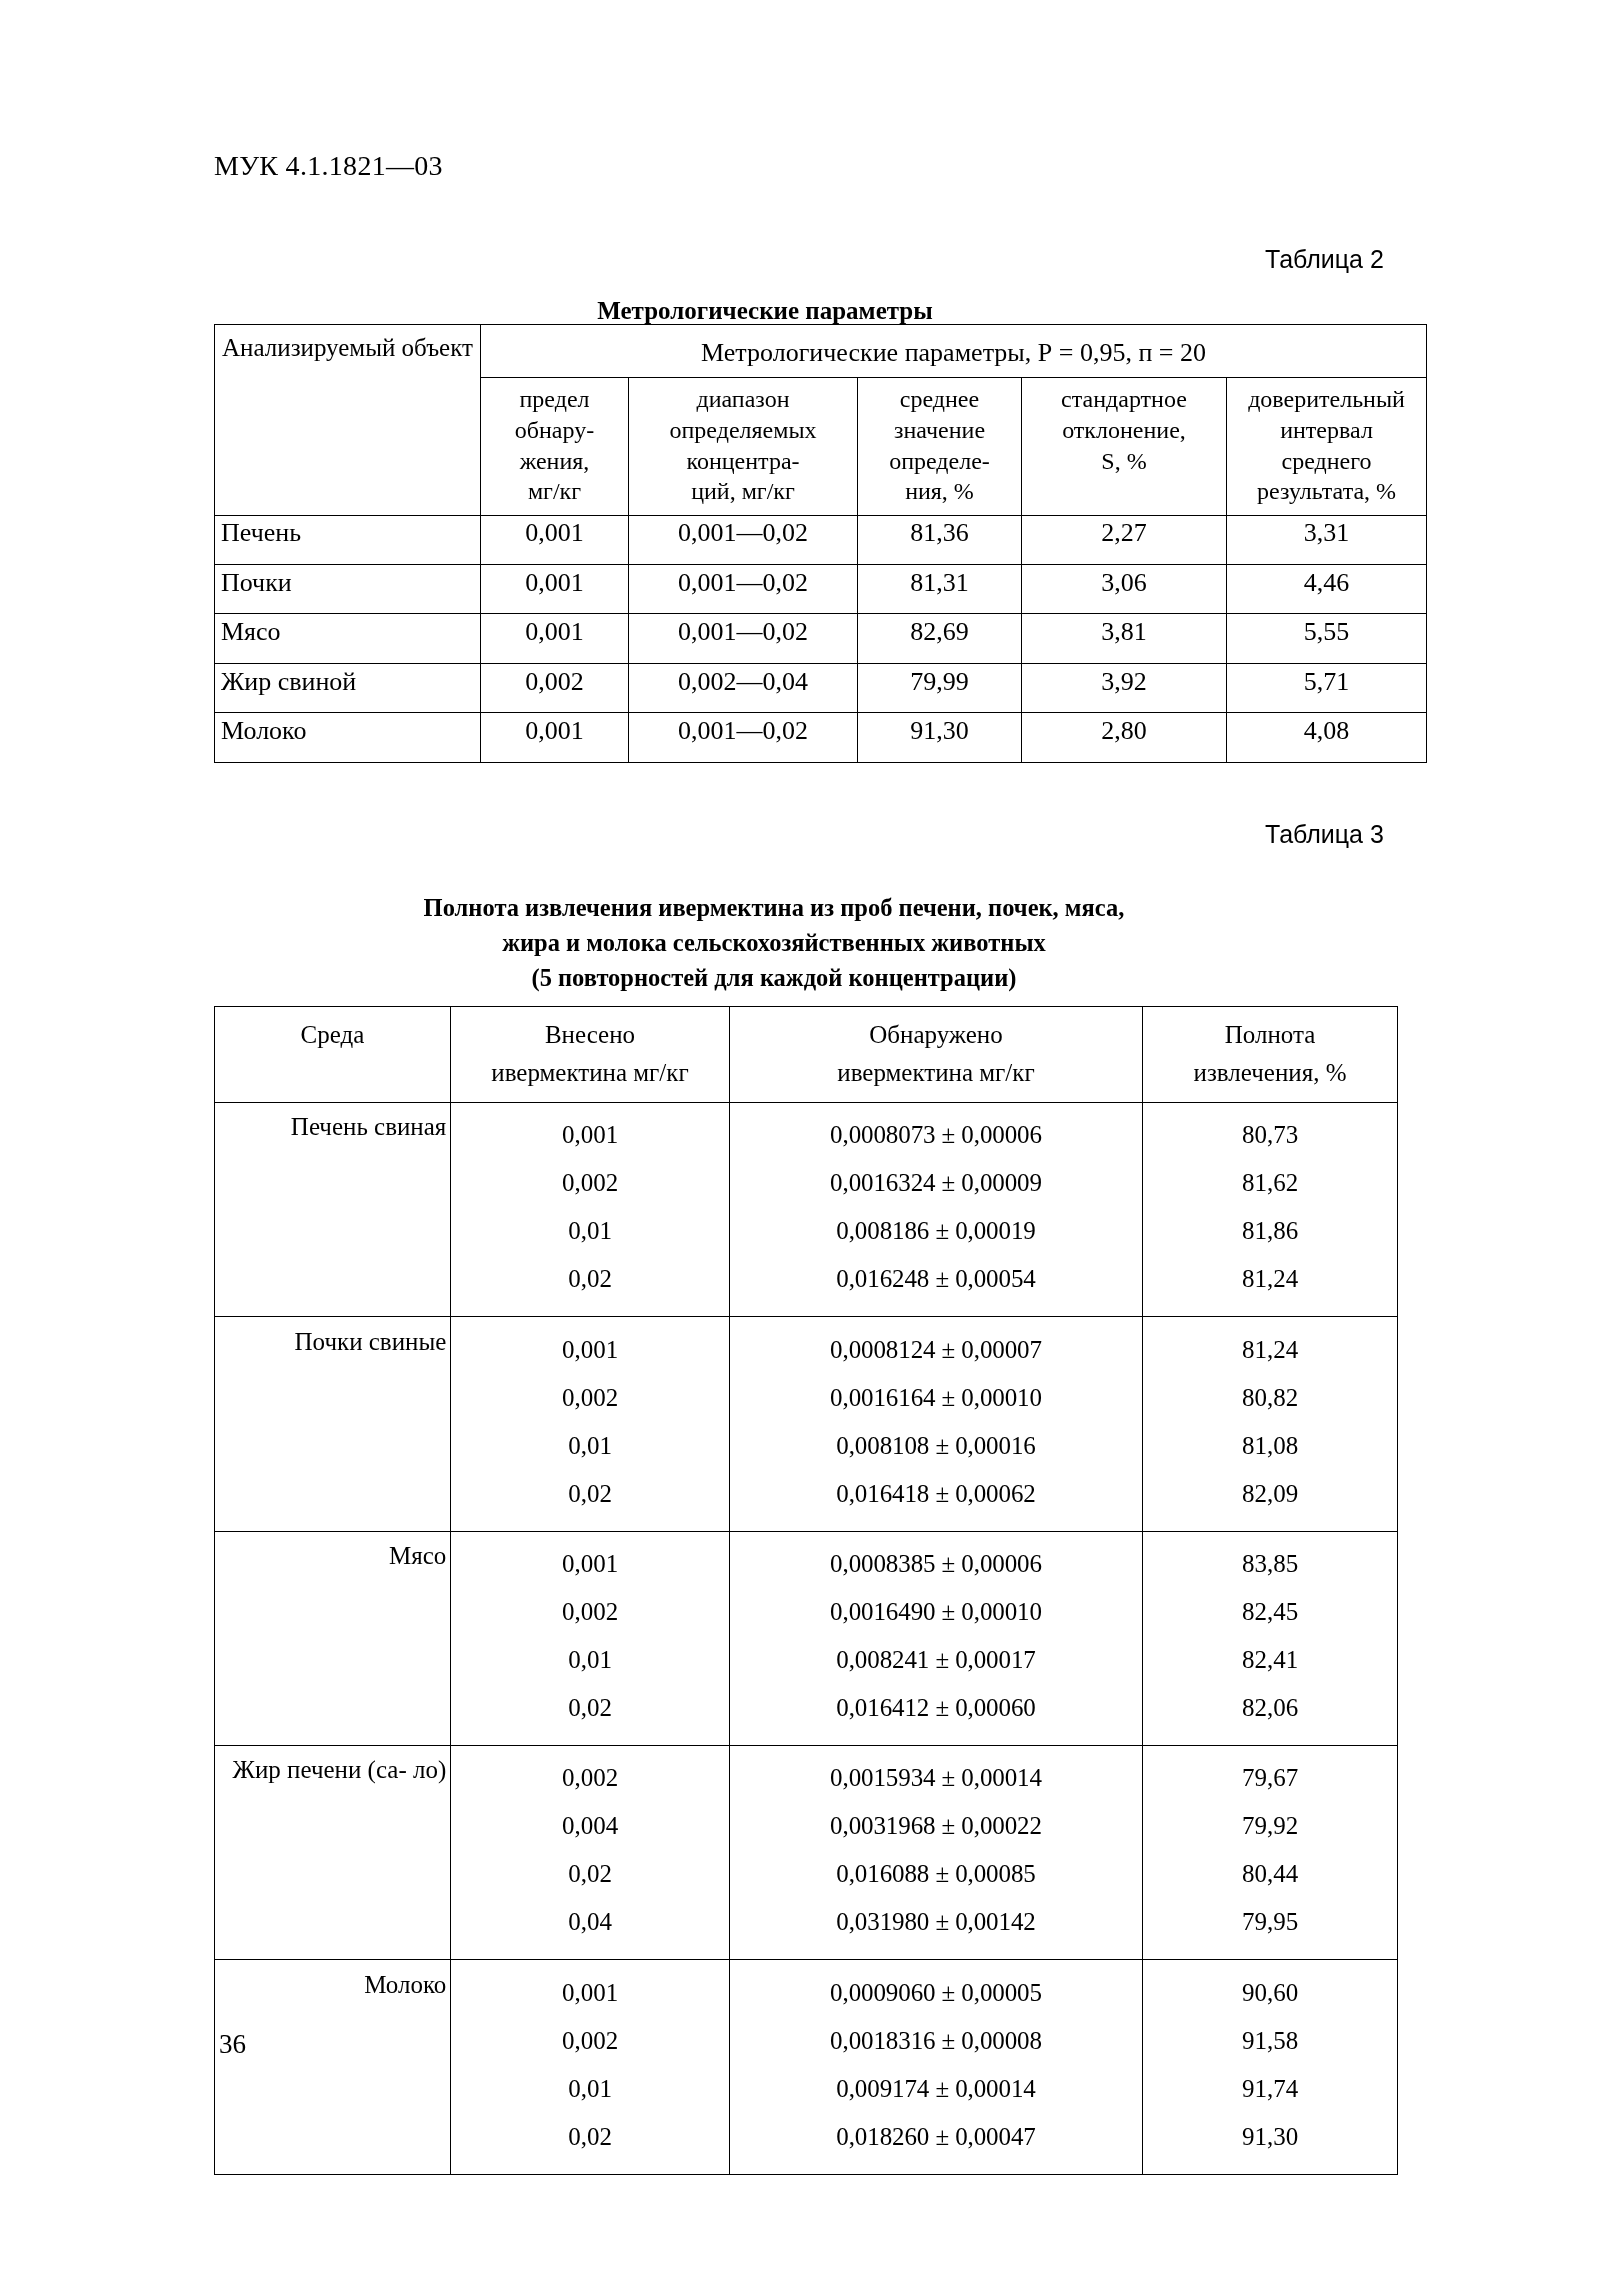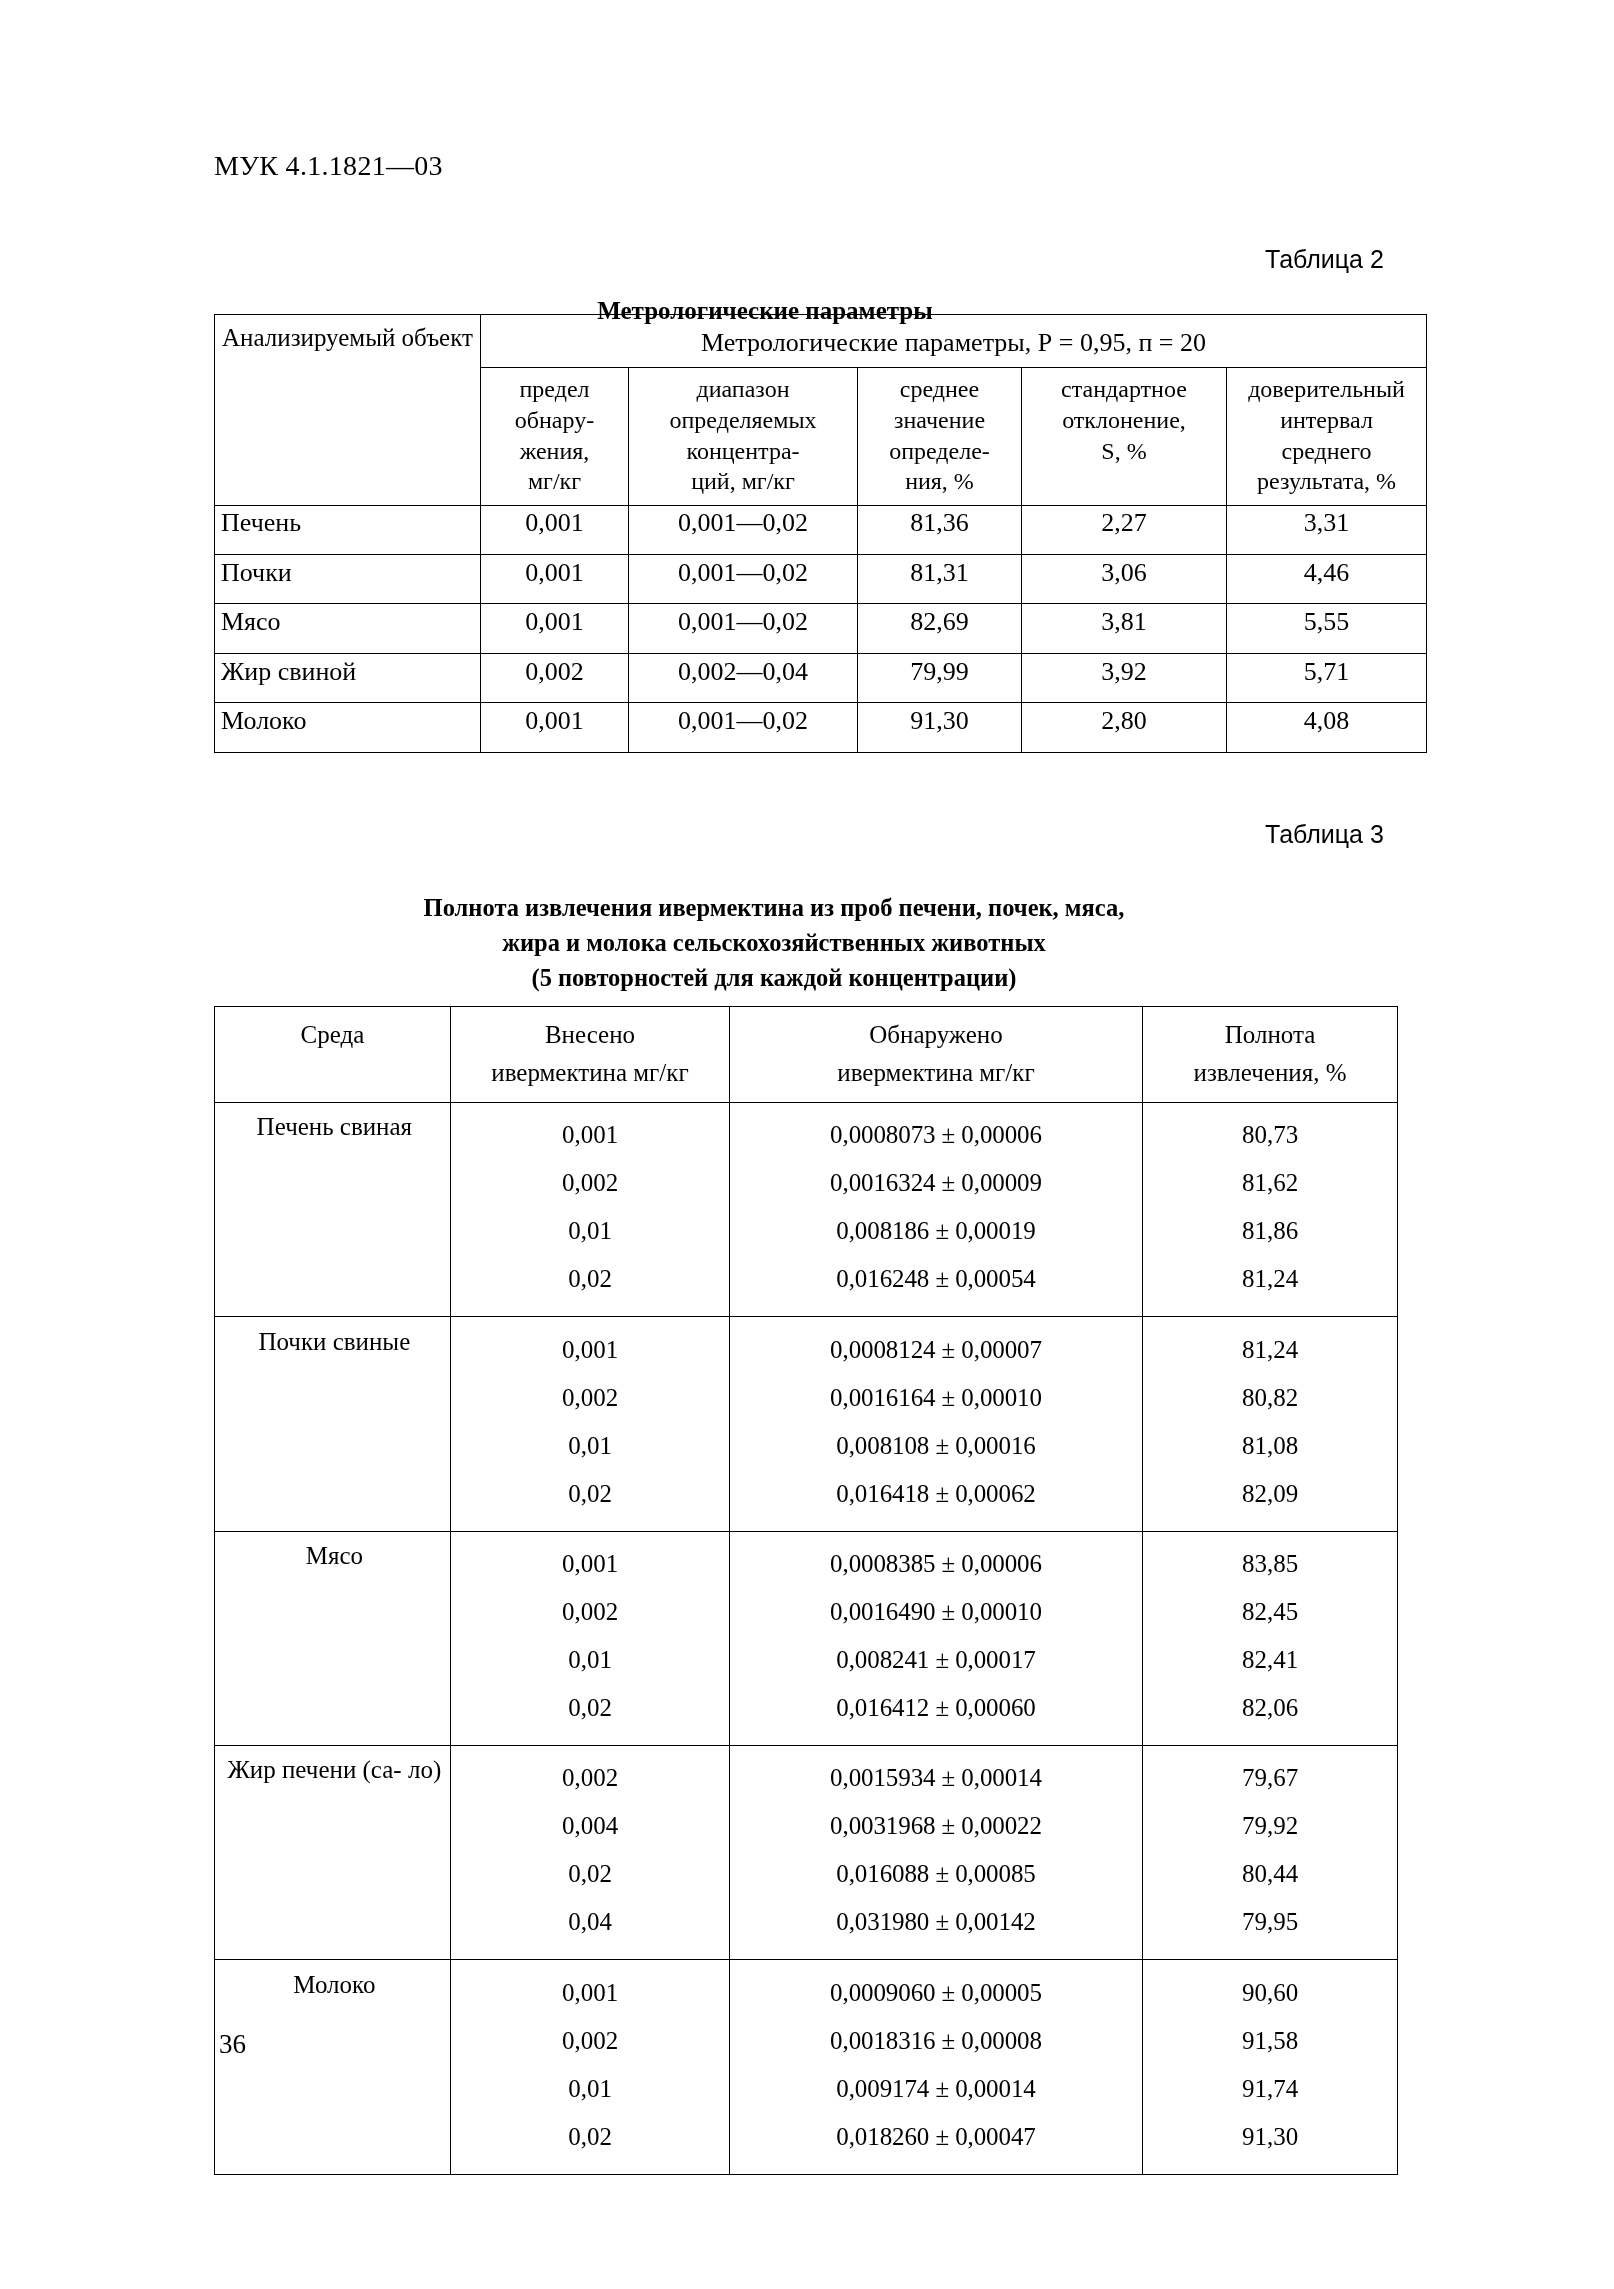--- a/index.html
+++ b/index.html
@@ -73,21 +73,21 @@
     border: 1.8px solid #000000;
     padding: 0;
     vertical-align: top;
   }
   .ctr { text-align: center; }
   .lft { text-align: left; }
 
   
   #table2 {
     left: 214px;
-    top: 314px;
+    top: 324px;
     width: 1212px;
   }
   #table2 td { line-height: 1.14; }
   .t2-obj     { width: 266px; }
   .t2-limit   { width: 148px; }
   .t2-range   { width: 229px; }
   .t2-mean    { width: 164px; }
   .t2-sd      { width: 205px; }
   .t2-ci      { width: 200px; }
 
@@ -129,21 +129,21 @@
   #table3 .t3-hdr {
     padding: 9.2px 5.5px 11px 5.5px;
     line-height: 1.5;
     text-align: center;
   }
   #table3 .t3-hdr .l2 { display: block; }
 
   #table3 .grp-env {
     padding: 8.3px 3.7px 9.2px 7.4px;
     line-height: 1.3;
-    text-align: center;
+    text-align: right;
     font-size: 25px;
   }
   #table3 .grp-col {
     padding: 8.3px 5.5px 13px 5.5px;
     text-align: center;
     line-height: 1.92;
     font-size: 25px;
   }
   #table3 .grp-col span { display: block; white-space: nowrap; }
   #table3 .grp-col.found span { letter-spacing: -0.1px; }

